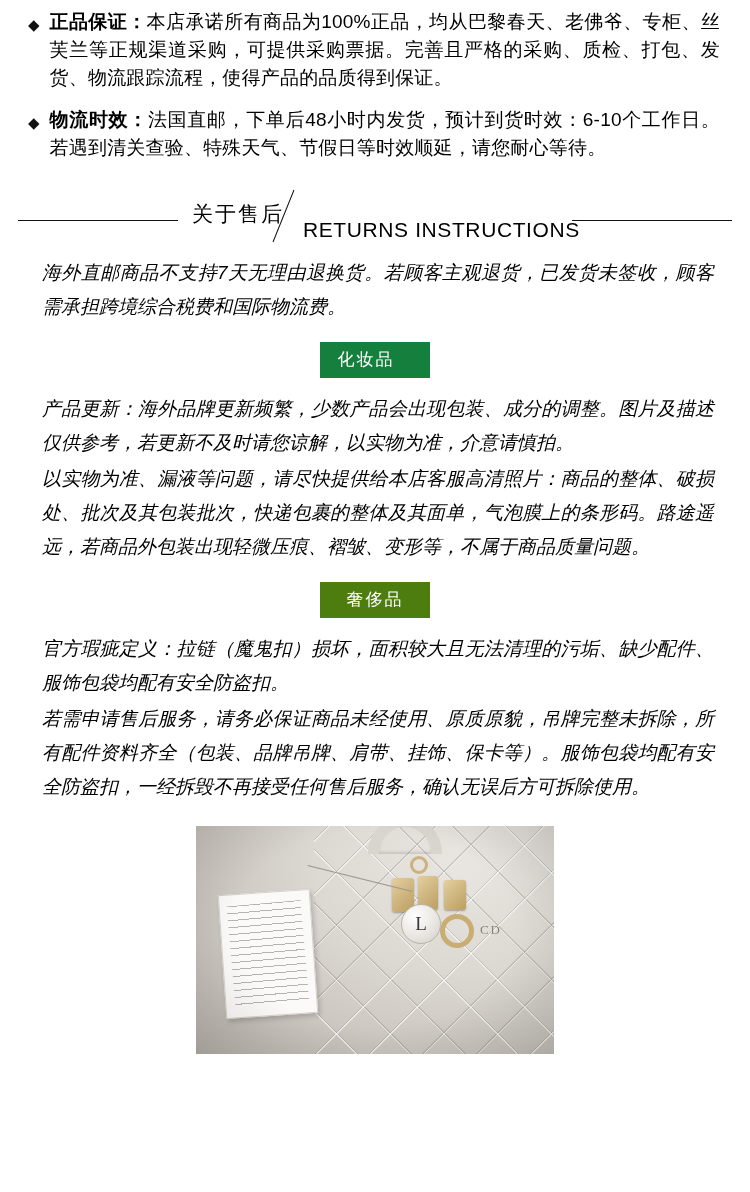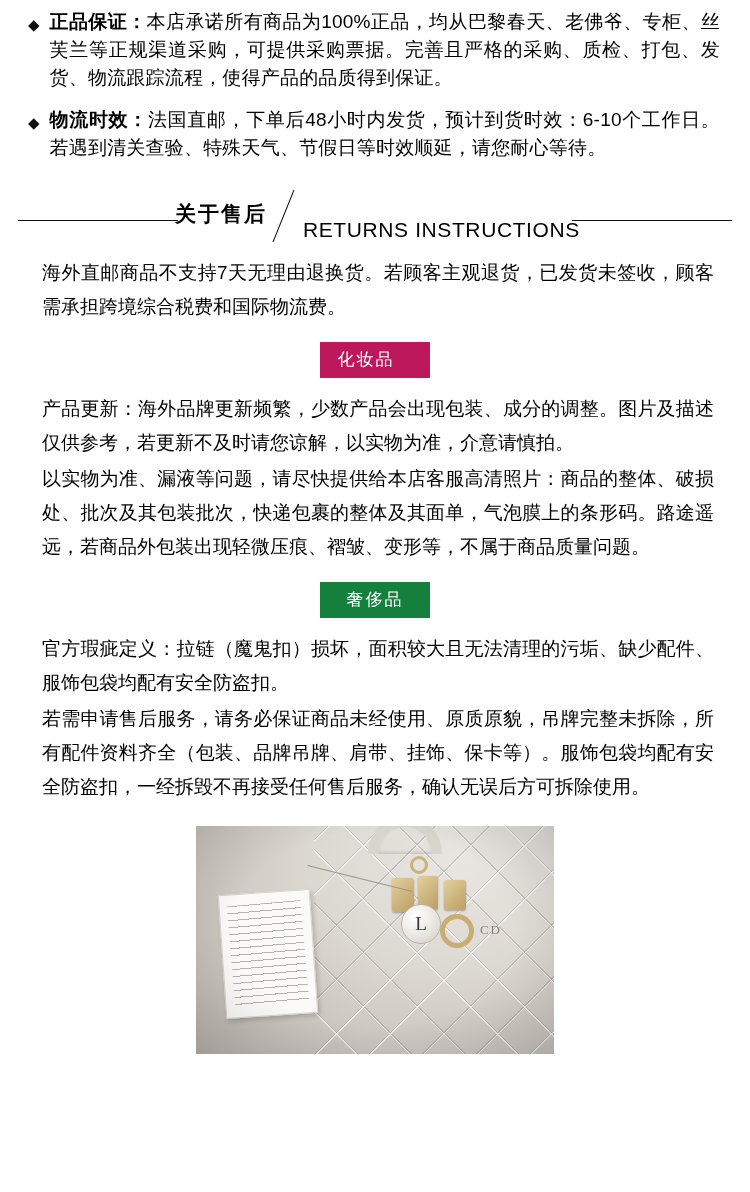--- a/index.html
+++ b/index.html
@@ -64,25 +64,25 @@
   .section-head .line-right {
     position: absolute;
     right: 18px;
     top: 40px;
     width: 160px;
     height: 1px;
     background: #111;
   }
   .section-head .cn {
     position: absolute;
-    left: 175px;
+    left: 192px;
     top: 20px;
     font-size: 21px;
     letter-spacing: 2px;
-    font-weight: 700;
+    font-weight: 400;
   }
   .section-head .slash {
     position: absolute;
     left: 283px;
     top: 8px;
     width: 1px;
     height: 56px;
     background: #111;
     transform: rotate(22deg);
   }
@@ -94,20 +94,21 @@
     letter-spacing: 0.6px;
   }
 
   
   .para {
     font-size: 19px;
     line-height: 34px;
     padding: 0 36px 0 42px;
     text-align: justify;
     margin-bottom: 8px;
+    font-style: italic;
   }
   .para.tight { margin-bottom: 2px; }
 
   
   .tag-wrap {
     display: flex;
     justify-content: center;
     margin: 18px 0 14px 0;
   }
   .tag {
@@ -288,27 +289,27 @@
     <div class="line-left"></div>
     <div class="cn">关于售后</div>
     <div class="slash"></div>
     <div class="en">RETURNS INSTRUCTIONS</div>
     <div class="line-right"></div>
   </div>
 
   <div class="para">海外直邮商品不支持7天无理由退换货。若顾客主观退货，已发货未签收，顾客需承担跨境综合税费和国际物流费。</div>
 
   <div class="tag-wrap">
-    <div class="tag" style="background: #be185d; padding-left: 8px;">化妆品</div>
+    <div class="tag" style="background: #15803d; padding-left: 8px;">化妆品</div>
   </div>
   <div class="para tight">产品更新：海外品牌更新频繁，少数产品会出现包装、成分的调整。图片及描述仅供参考，若更新不及时请您谅解，以实物为准，介意请慎拍。</div>
   <div class="para">以实物为准、漏液等问题，请尽快提供给本店客服高清照片：商品的整体、破损处、批次及其包装批次，快递包裹的整体及其面单，气泡膜上的条形码。路途遥远，若商品外包装出现轻微压痕、褶皱、变形等，不属于商品质量问题。</div>
 
   <div class="tag-wrap">
-    <div class="tag" style="background: #15803d;">奢侈品</div>
+    <div class="tag" style="background: #4d7c0f;">奢侈品</div>
   </div>
   <div class="para tight">官方瑕疵定义：拉链（魔鬼扣）损坏，面积较大且无法清理的污垢、缺少配件、服饰包袋均配有安全防盗扣。</div>
   <div class="para">若需申请售后服务，请务必保证商品未经使用、原质原貌，吊牌完整未拆除，所有配件资料齐全（包装、品牌吊牌、肩带、挂饰、保卡等）。服饰包袋均配有安全防盗扣，一经拆毁不再接受任何售后服务，确认无误后方可拆除使用。</div>
 
   <div class="img-block">
     <div class="photo">
       <div class="bag"></div>
       <div class="quilt"></div>
       <div class="handle"></div>
       <div class="charm-ring"></div>

